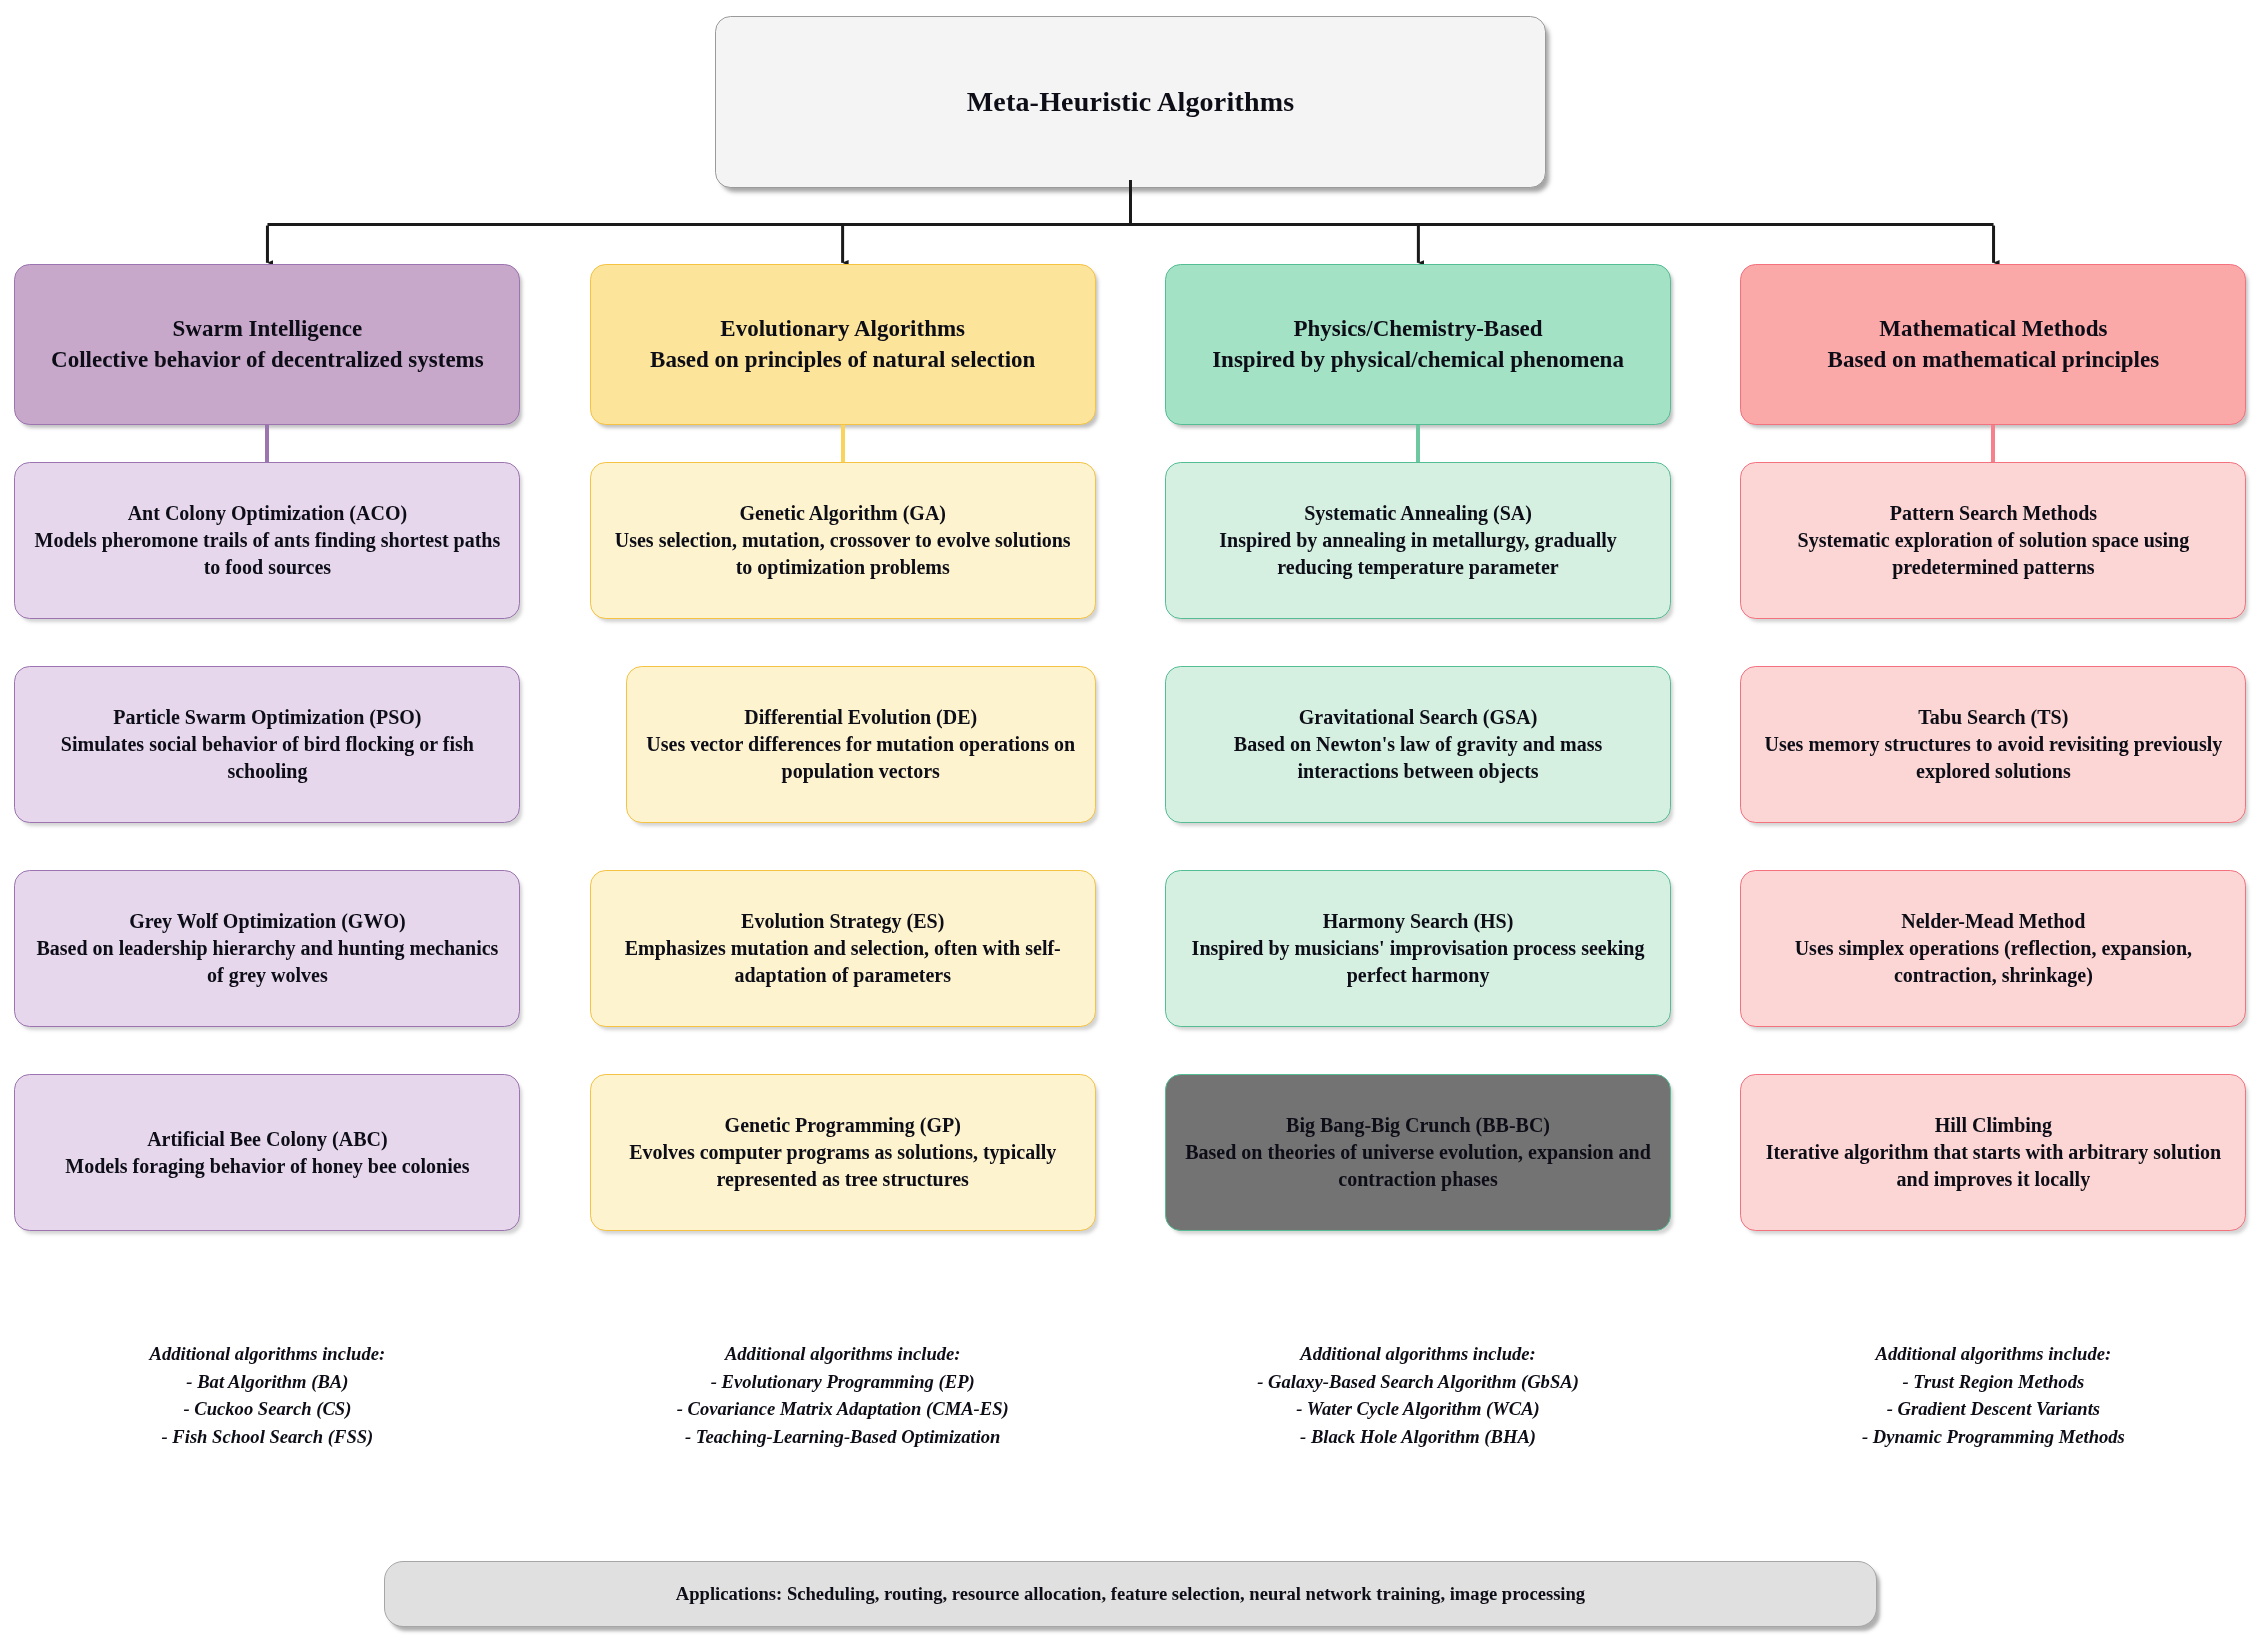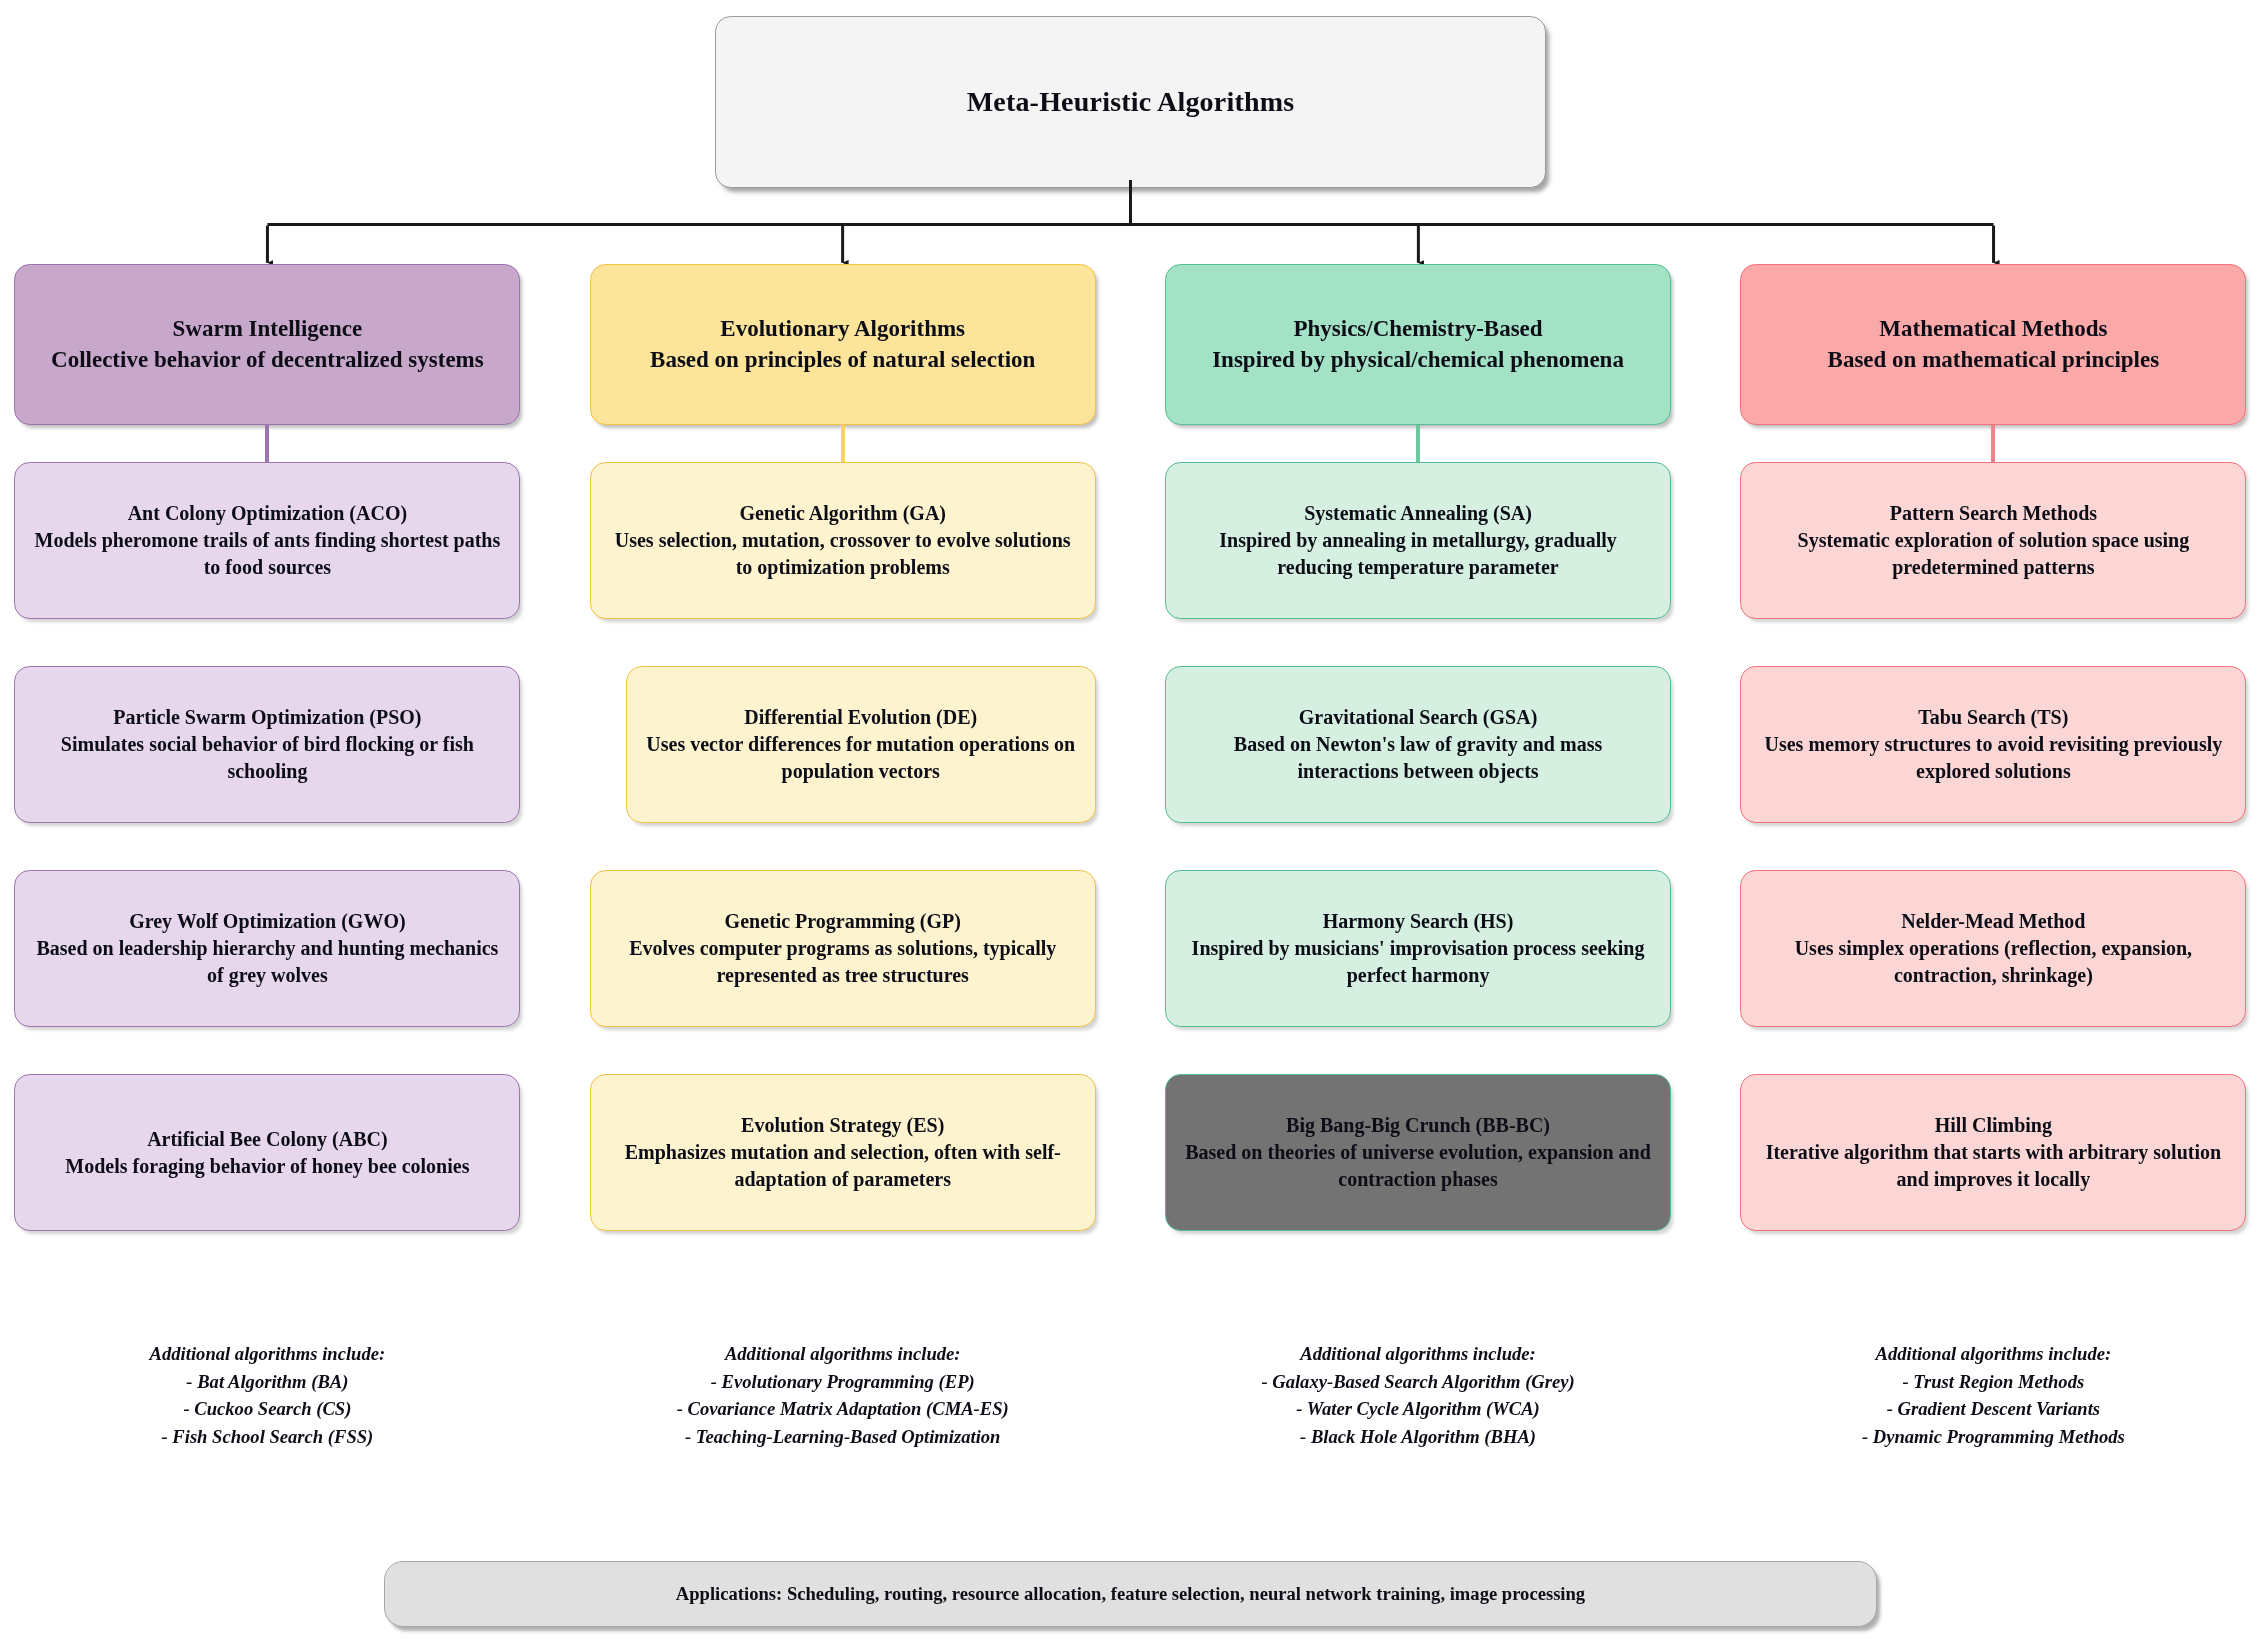--- a/index.html
+++ b/index.html
@@ -227,26 +227,26 @@
     <div class="connector" style="background-color: rgb(249, 211, 94);"></div>
     <div class="card" style="background-color: rgb(253, 243, 207); border-color: rgb(245, 194, 66);">
       <span class="card-title">Genetic Algorithm (GA)</span>
       <span class="card-desc">Uses selection, mutation, crossover to evolve solutions to optimization problems</span>
     </div>
     <div class="card" style="background-color: rgb(253, 243, 207); border-color: rgb(245, 194, 66); margin-left: 36px;">
       <span class="card-title">Differential Evolution (DE)</span>
       <span class="card-desc">Uses vector differences for mutation operations on population vectors</span>
     </div>
     <div class="card" style="background-color: rgb(253, 243, 207); border-color: rgb(245, 194, 66);">
+      <span class="card-title">Evolution Strategy (ES)</span>
+      <span class="card-desc">Emphasizes mutation and selection, often with self-adaptation of parameters</span>
+    </div>
+    <div class="card" style="background-color: rgb(253, 243, 207); border-color: rgb(245, 194, 66);">
       <span class="card-title">Genetic Programming (GP)</span>
       <span class="card-desc">Evolves computer programs as solutions, typically represented as tree structures</span>
-    </div>
-    <div class="card" style="background-color: rgb(253, 243, 207); border-color: rgb(245, 194, 66);">
-      <span class="card-title">Evolution Strategy (ES)</span>
-      <span class="card-desc">Emphasizes mutation and selection, often with self-adaptation of parameters</span>
     </div>
   </div>
 
   <div class="column">
     <div class="cat-header" style="background-color: rgb(163, 226, 196); border-color: rgb(84, 189, 148);">
       <span class="cat-name">Physics/Chemistry-Based</span>
       <span class="cat-desc">Inspired by physical/chemical phenomena</span>
     </div>
     <div class="connector" style="background-color: rgb(109, 200, 162);"></div>
     <div class="card" style="background-color: rgb(213, 240, 225); border-color: rgb(84, 189, 148);">
@@ -301,21 +301,21 @@
     <span class="extras-item">- Fish School Search (FSS)</span>
   </div>
   <div class="extras">
     <span class="extras-title">Additional algorithms include:</span>
     <span class="extras-item">- Evolutionary Programming (EP)</span>
     <span class="extras-item">- Covariance Matrix Adaptation (CMA-ES)</span>
     <span class="extras-item">- Teaching-Learning-Based Optimization</span>
   </div>
   <div class="extras">
     <span class="extras-title">Additional algorithms include:</span>
-    <span class="extras-item">- Galaxy-Based Search Algorithm (Grey)</span>
+    <span class="extras-item">- Galaxy-Based Search Algorithm (GbSA)</span>
     <span class="extras-item">- Water Cycle Algorithm (WCA)</span>
     <span class="extras-item">- Black Hole Algorithm (BHA)</span>
   </div>
   <div class="extras">
     <span class="extras-title">Additional algorithms include:</span>
     <span class="extras-item">- Trust Region Methods</span>
     <span class="extras-item">- Gradient Descent Variants</span>
     <span class="extras-item">- Dynamic Programming Methods</span>
   </div>
 </div>

